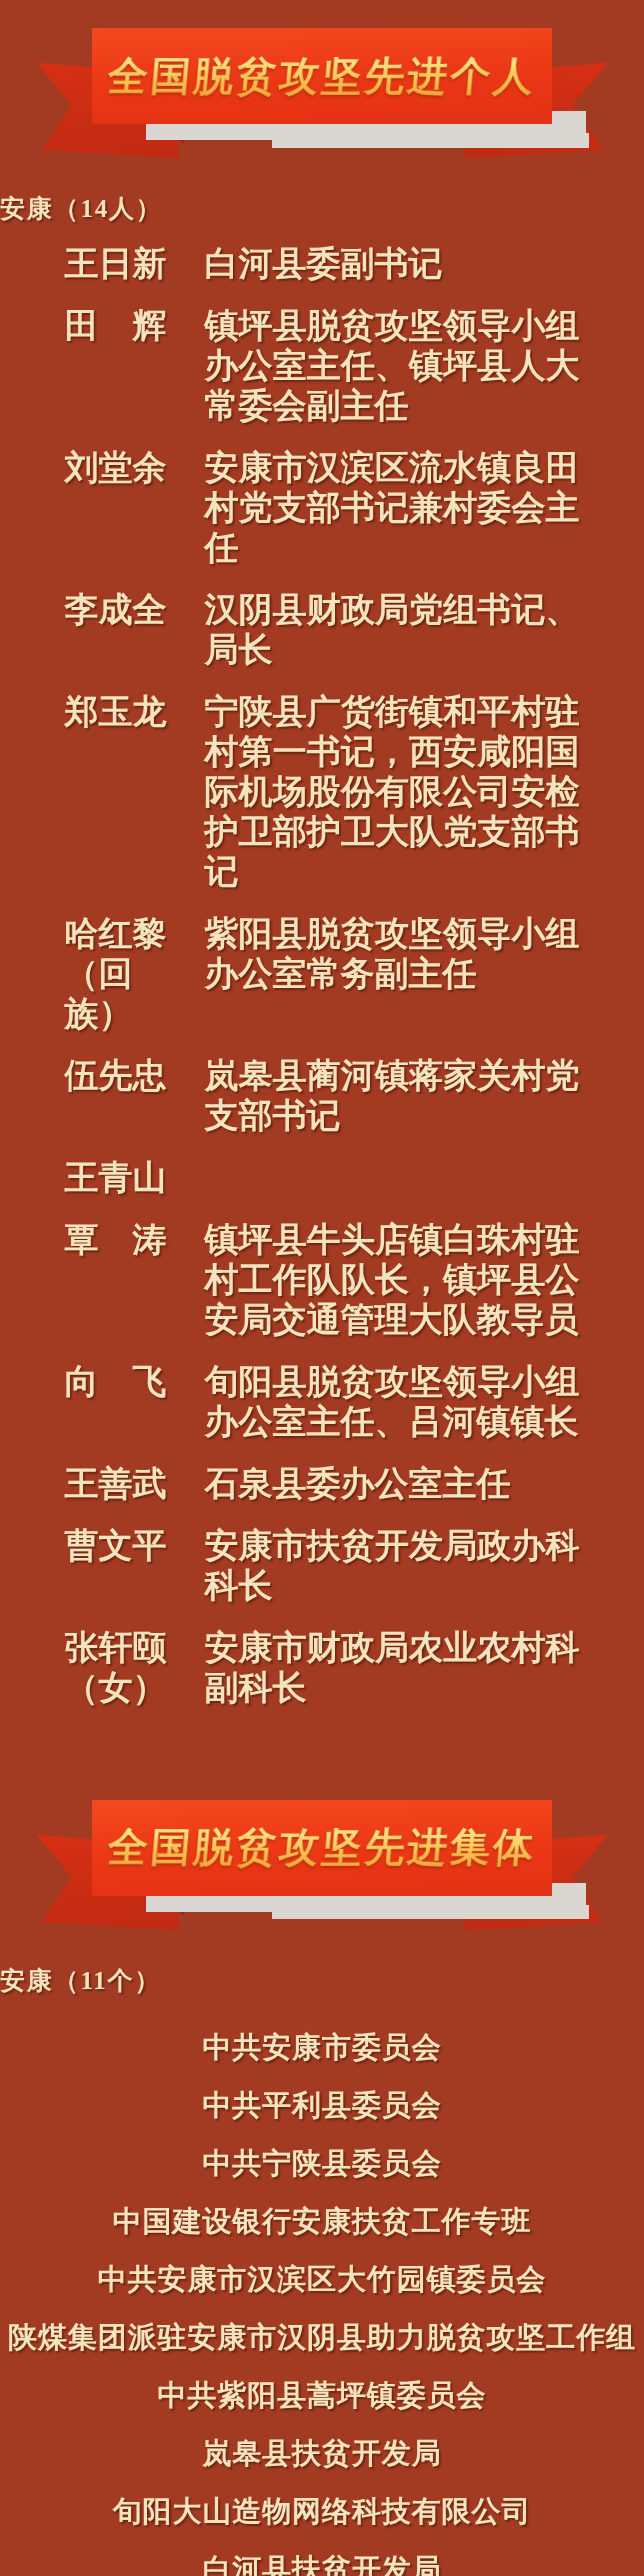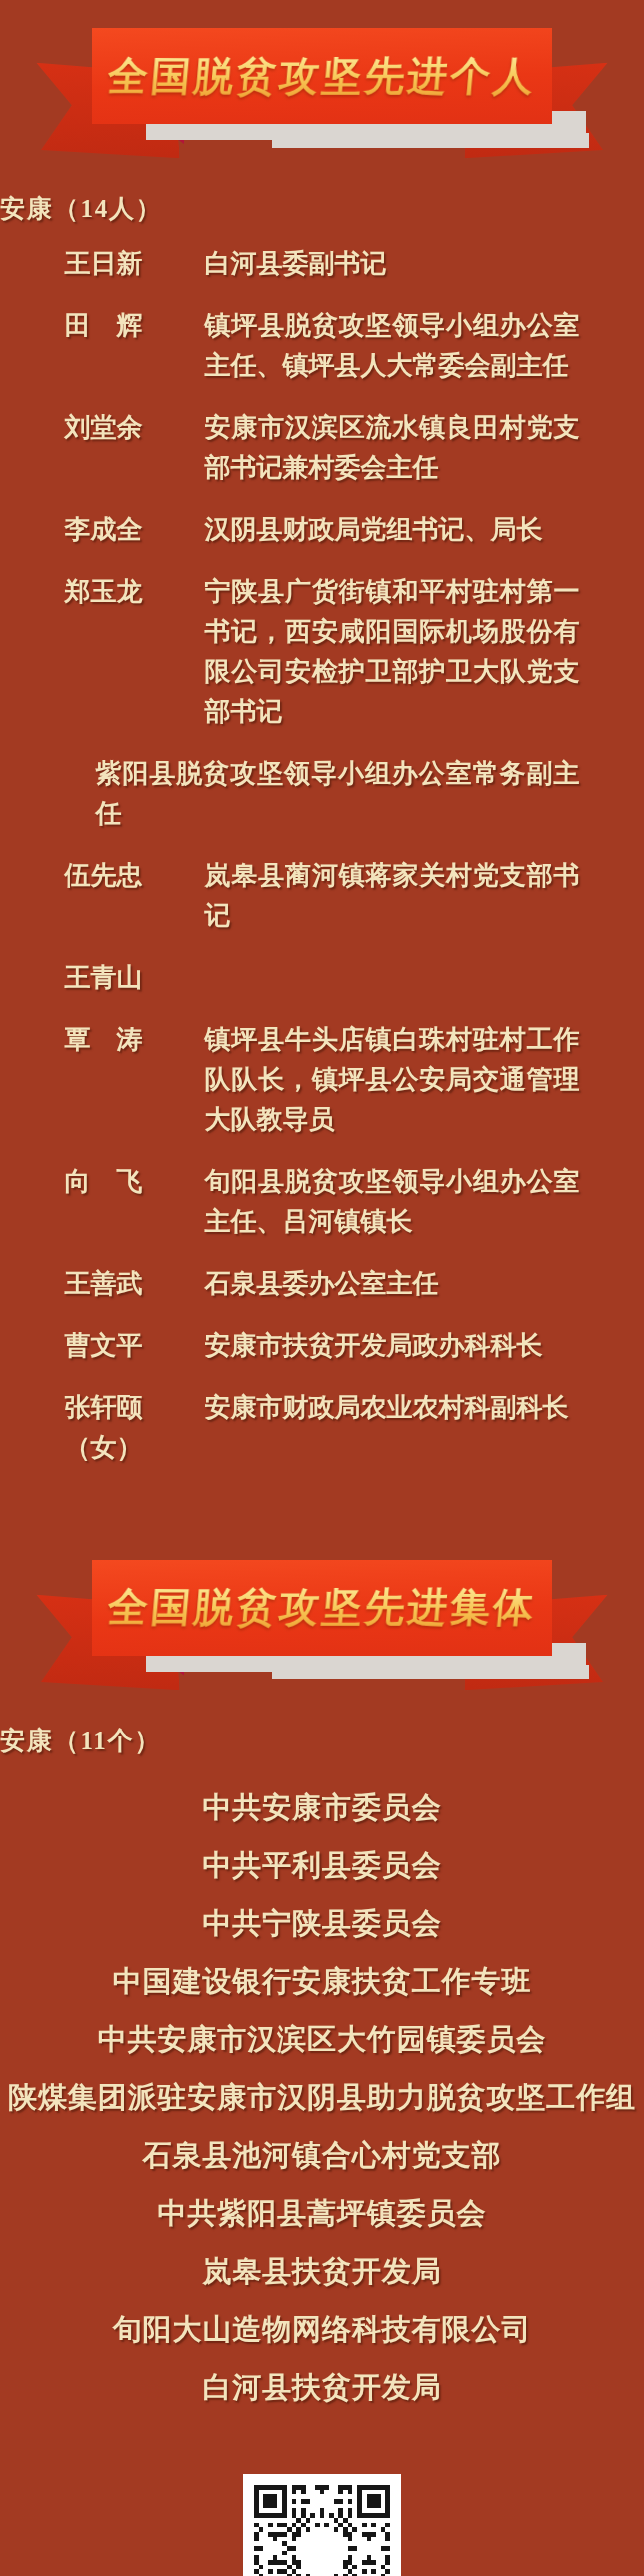--- a/index.html
+++ b/index.html
@@ -81,21 +81,21 @@
     color:#f3e4bd;
     text-shadow:1.8px 1.8px 1.8px rgba(70,20,5,.55);
     letter-spacing:1.8px;
   }
 
   
   .individual-list { width:515px; margin:18.4px auto 0; }
   .entry {
     display:flex; align-items:flex-start;
     margin-bottom:22px;
-    font-size:26px; font-weight:bold; line-height:40px;
+    font-size:34px; font-weight:bold; line-height:40px;
     color:#f3e4bd;
     text-shadow:1.8px 1.8px 1.8px rgba(70,20,5,.55);
   }
   .entry-name { width:109px; flex-shrink:0; }
   .entry-name .n2 { display:block; }
   .entry-desc { flex:1; text-align:justify; text-align-last:left; word-break:break-all;margin-left:31px; }
 
   
   .collective-list { width:607px; margin:22px auto 0; }
   .collective-item {
@@ -166,20 +166,23 @@
     </div>
 
     <div class="entry">
       <div class="entry-name">
         <span class="n1">郑玉龙</span>
       </div>
       <div class="entry-desc">宁陕县广货街镇和平村驻村第一书记，西安咸阳国际机场股份有限公司安检护卫部护卫大队党支部书记</div>
     </div>
 
     <div class="entry">
+      <div class="entry-name">
+        <span class="n1">哈红黎</span><span class="n2">（回族）</span>
+      </div>
       <div class="entry-desc">紫阳县脱贫攻坚领导小组办公室常务副主任</div>
     </div>
 
     <div class="entry">
       <div class="entry-name">
         <span class="n1">伍先忠</span>
       </div>
       <div class="entry-desc">岚皋县蔺河镇蒋家关村党支部书记</div>
     </div>
 
@@ -246,21 +249,20 @@
     <div class="collective-item">中共平利县委员会</div>
 
     <div class="collective-item">中共宁陕县委员会</div>
 
     <div class="collective-item">中国建设银行安康扶贫工作专班</div>
 
     <div class="collective-item">中共安康市汉滨区大竹园镇委员会</div>
 
     <div class="collective-item">陕煤集团派驻安康市汉阴县助力脱贫攻坚工作组</div>
 
-    <div class="collective-item">石泉县池河镇合心村党支部</div>
 
     <div class="collective-item">中共紫阳县蒿坪镇委员会</div>
 
     <div class="collective-item">岚皋县扶贫开发局</div>
 
     <div class="collective-item">旬阳大山造物网络科技有限公司</div>
 
     <div class="collective-item">白河县扶贫开发局</div>
   </div>
 

